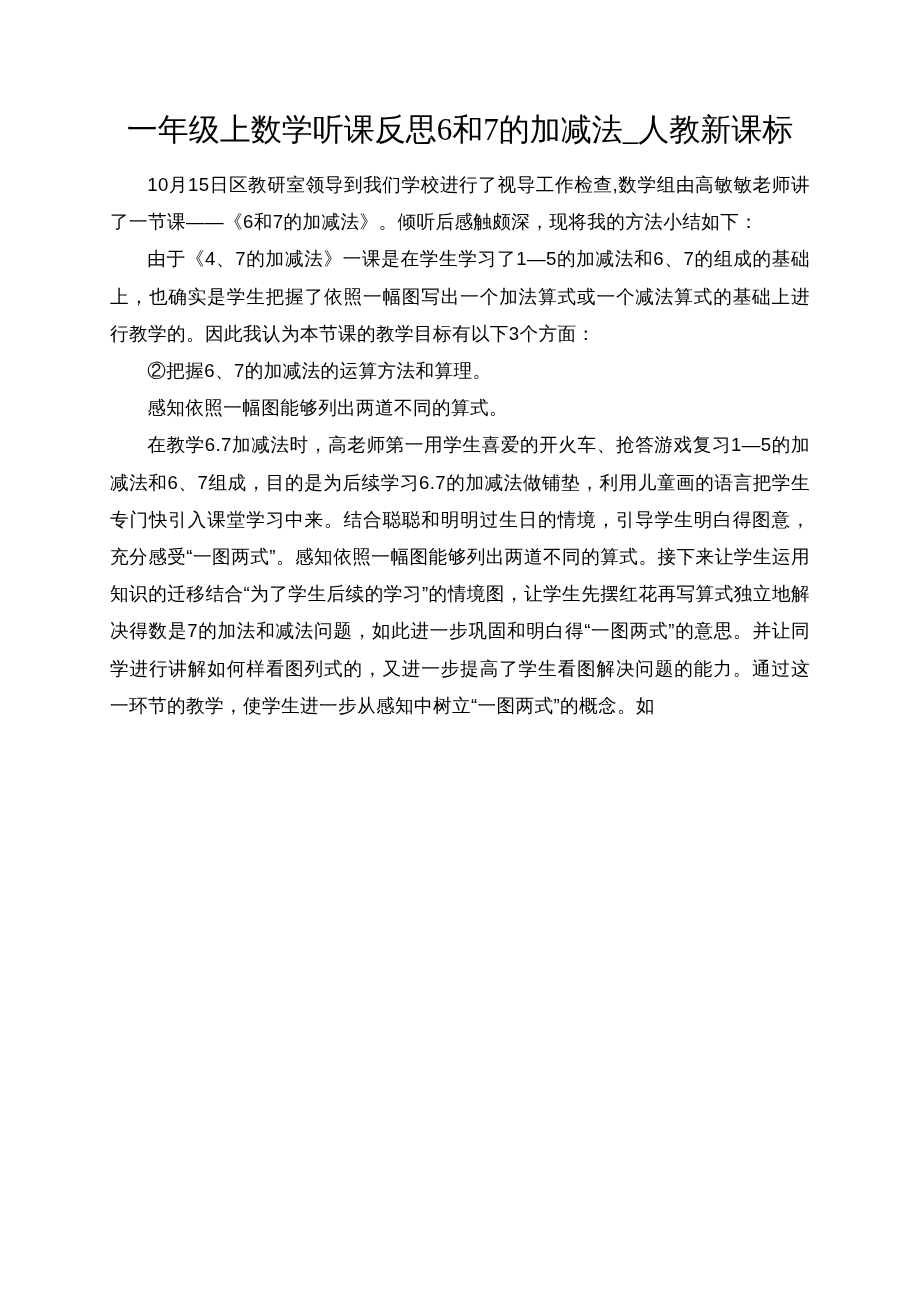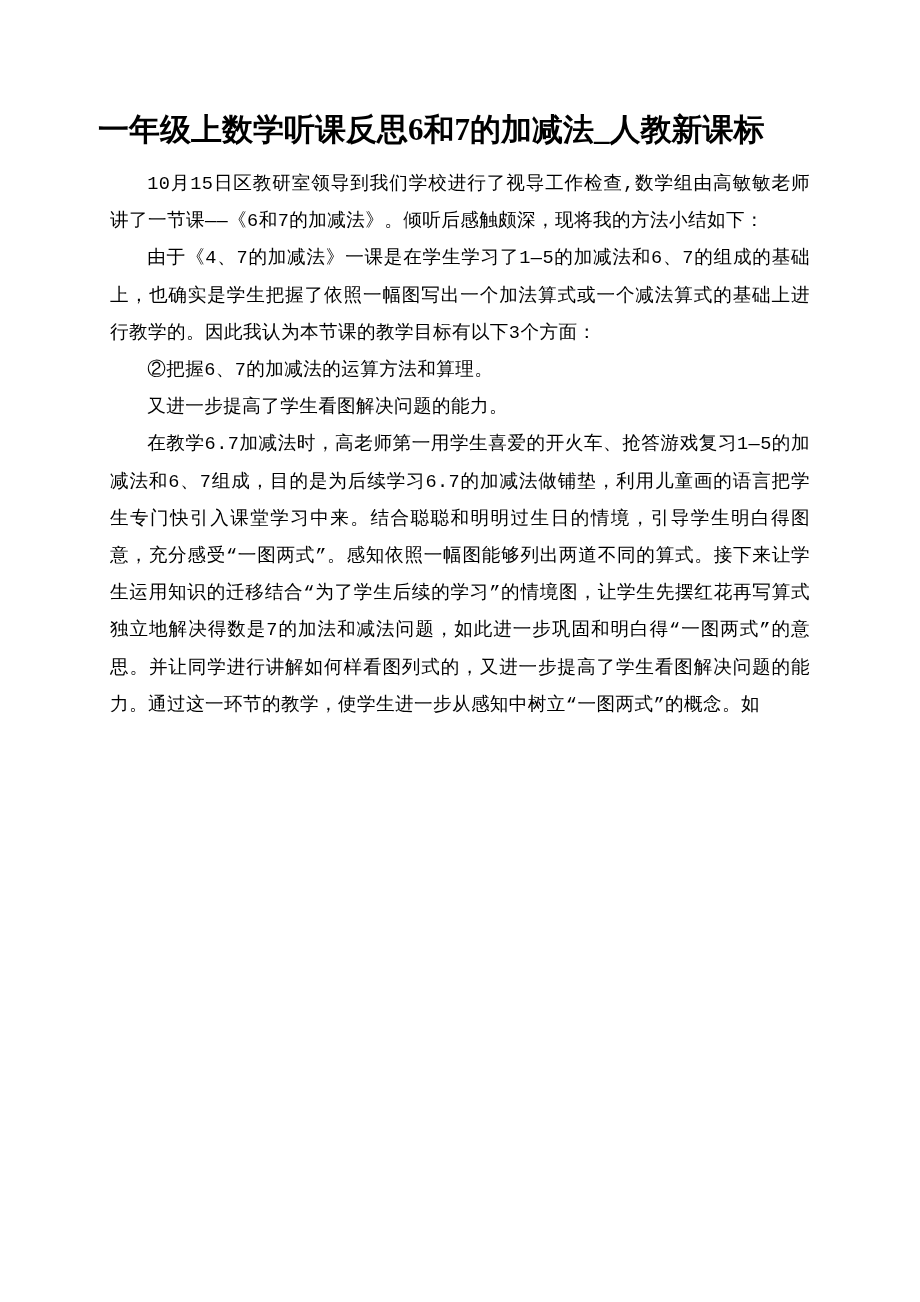--- a/index.html
+++ b/index.html
@@ -15,45 +15,46 @@
       color: #000000;
     }
     .page {
       position: absolute;
       left: 110px;
       top: 108px;
       width: 700px;
     }
     .title {
       font-family: "Liberation Serif", "DejaVu Serif", serif;
-      font-weight: bold;
+      font-weight: normal;
       font-size: 31px;
       line-height: 44px;
+      text-align: center;
       margin: 0 -12px 0 -12px;
       letter-spacing: 0px;
     }
     .body-text {
       margin-top: 14px;
-      font-family: Liberation Mono, monospace;
+      font-family: Liberation Sans, sans-serif;
       font-size: 18.6px;
       line-height: 37.2px;
       text-align: justify;
       text-justify: inter-character;
       letter-spacing: 0.4px;
     }
     .para {
       margin: 0;
       text-indent: 2em;
     }
   </style>
 </head>
 <body>
 
 <div class="page">
   <h1 class="title">一年级上数学听课反思6和7的加减法_人教新课标</h1>
   <div class="body-text">
     <p class="para">10月15日区教研室领导到我们学校进行了视导工作检查,数学组由高敏敏老师讲了一节课——《6和7的加减法》。倾听后感触颇深，现将我的方法小结如下：</p>
     <p class="para">由于《4、7的加减法》一课是在学生学习了1—5的加减法和6、7的组成的基础上，也确实是学生把握了依照一幅图写出一个加法算式或一个减法算式的基础上进行教学的。因此我认为本节课的教学目标有以下3个方面：</p>
     <p class="para">②把握6、7的加减法的运算方法和算理。</p>
-    <p class="para">又进一步提高了学生看图解决问题的能力。</p>
+    <p class="para">感知依照一幅图能够列出两道不同的算式。</p>
     <p class="para">在教学6.7加减法时，高老师第一用学生喜爱的开火车、抢答游戏复习1—5的加减法和6、7组成，目的是为后续学习6.7的加减法做铺垫，利用儿童画的语言把学生专门快引入课堂学习中来。结合聪聪和明明过生日的情境，引导学生明白得图意，充分感受“一图两式”。感知依照一幅图能够列出两道不同的算式。接下来让学生运用知识的迁移结合“为了学生后续的学习”的情境图，让学生先摆红花再写算式独立地解决得数是7的加法和减法问题，如此进一步巩固和明白得“一图两式”的意思。并让同学进行讲解如何样看图列式的，又进一步提高了学生看图解决问题的能力。通过这一环节的教学，使学生进一步从感知中树立“一图两式”的概念。如</p>
   </div>
 </div>
 
 </body></html>

